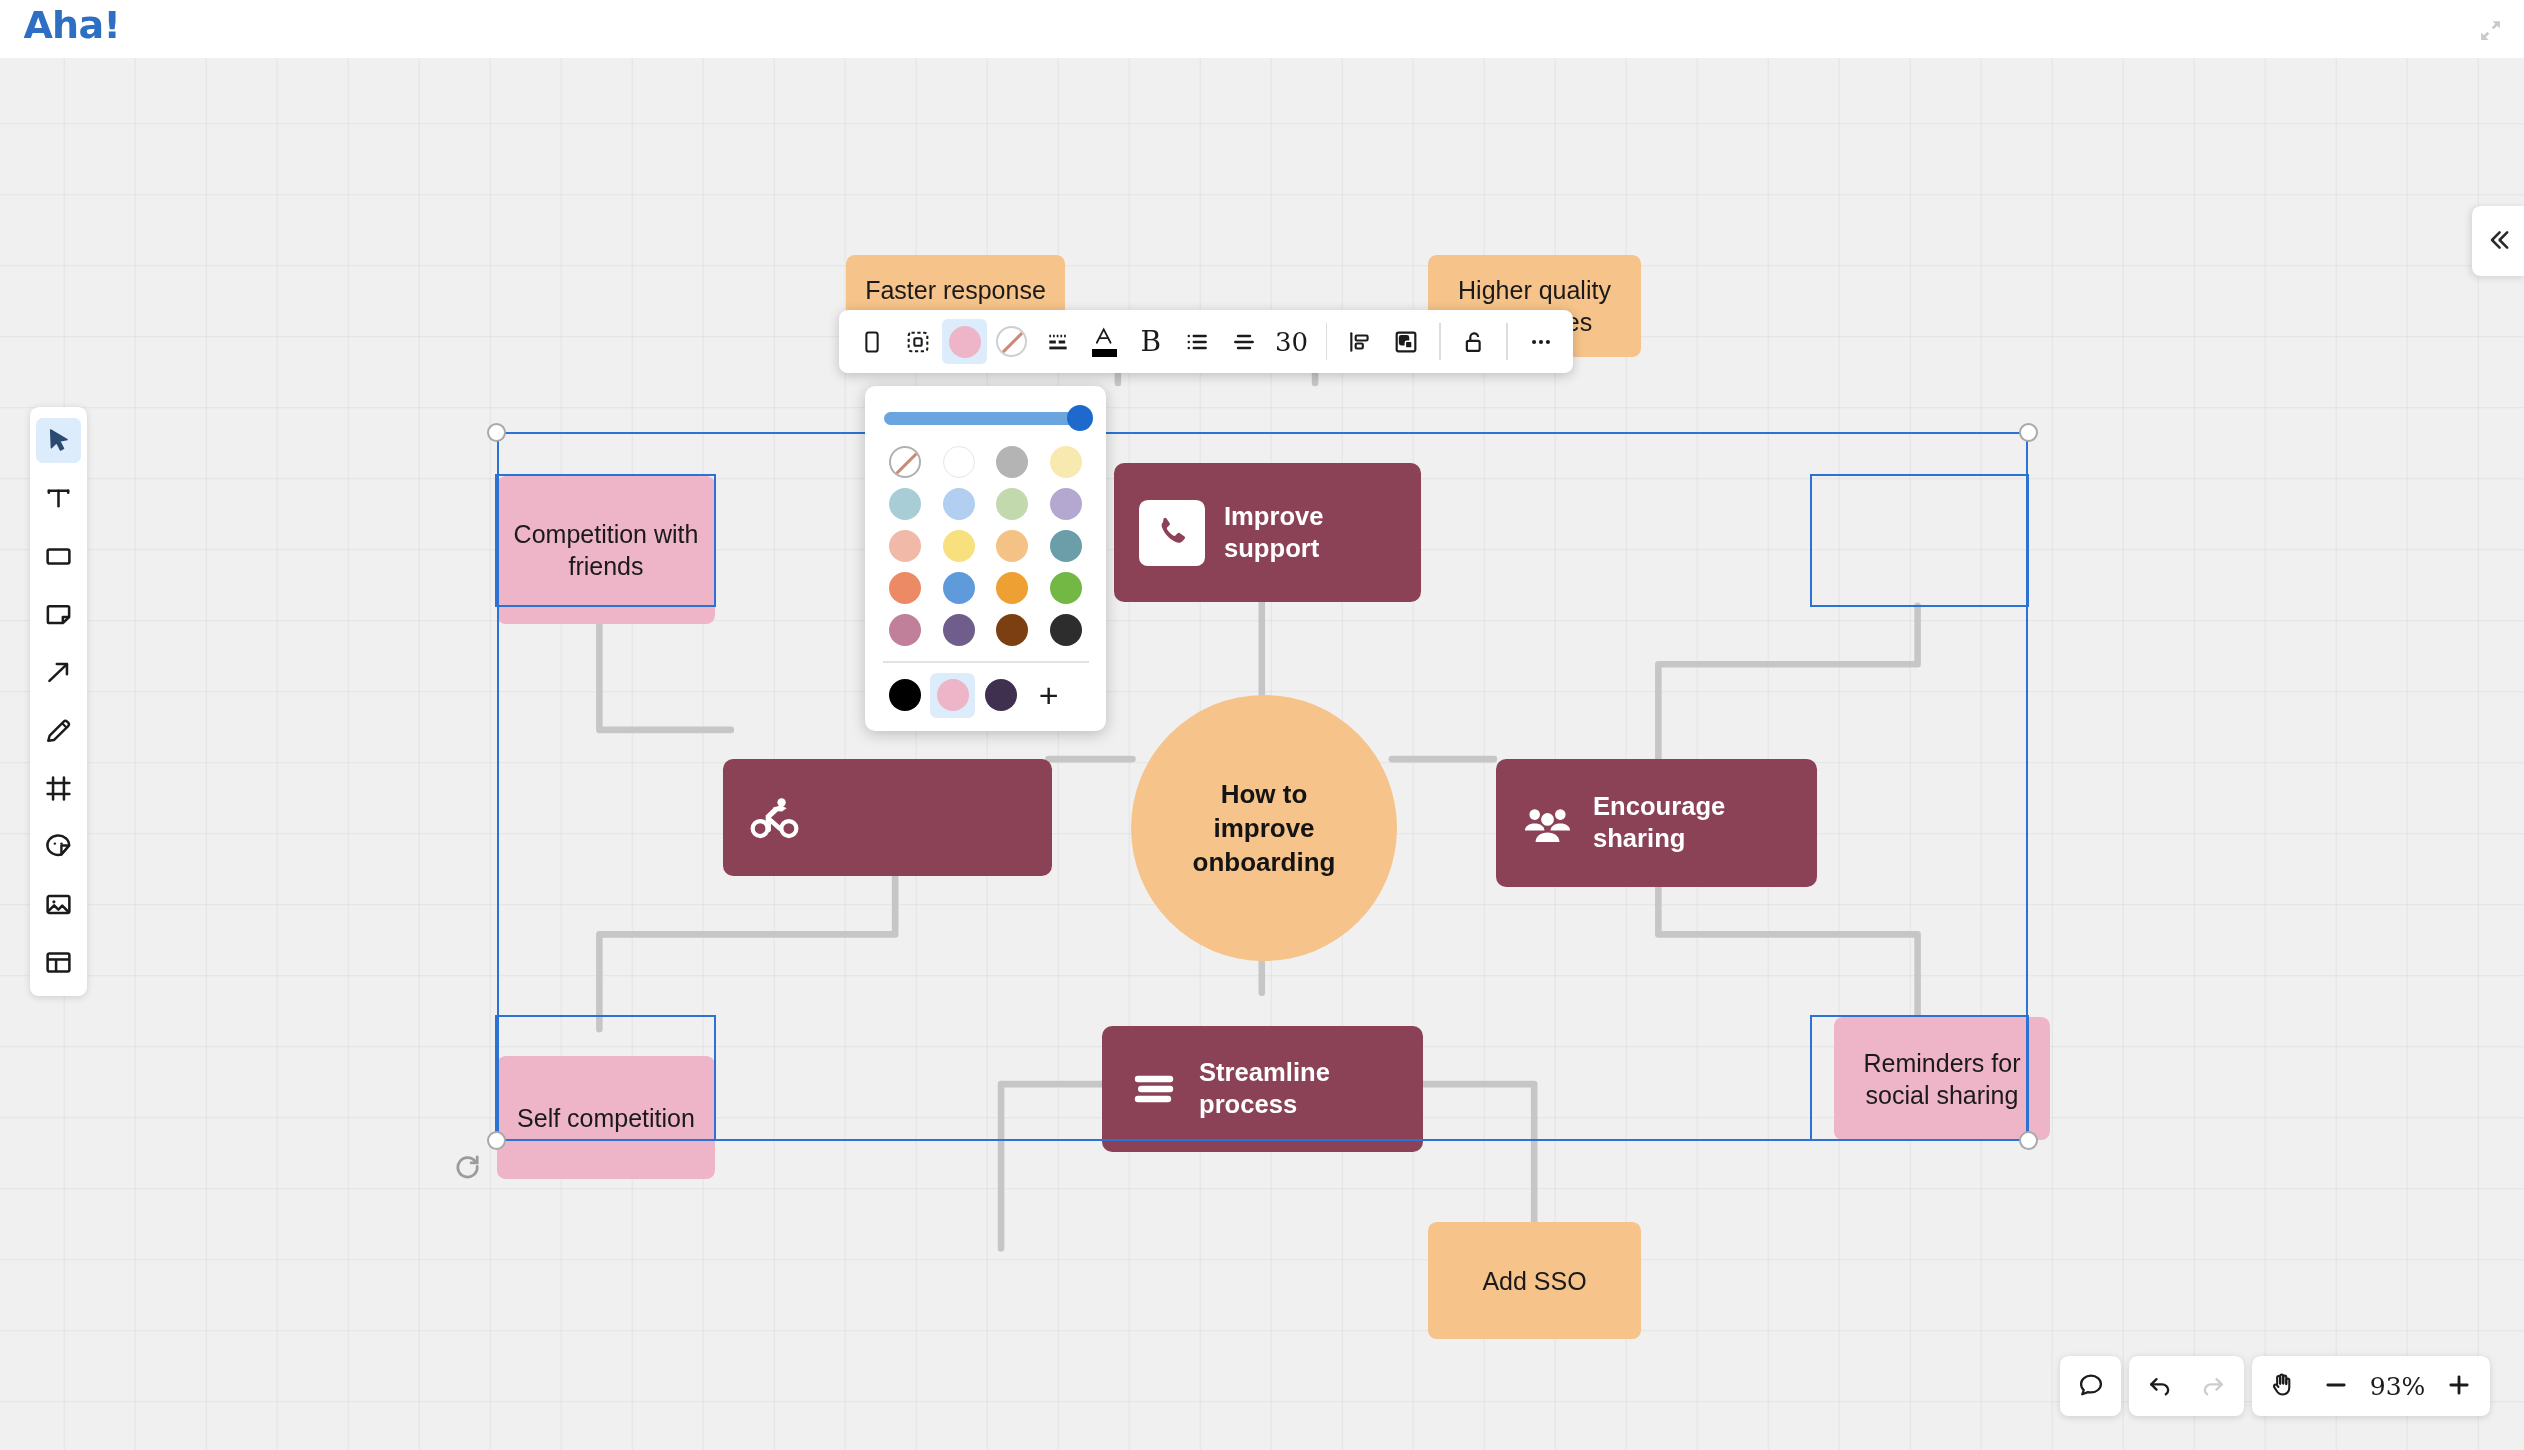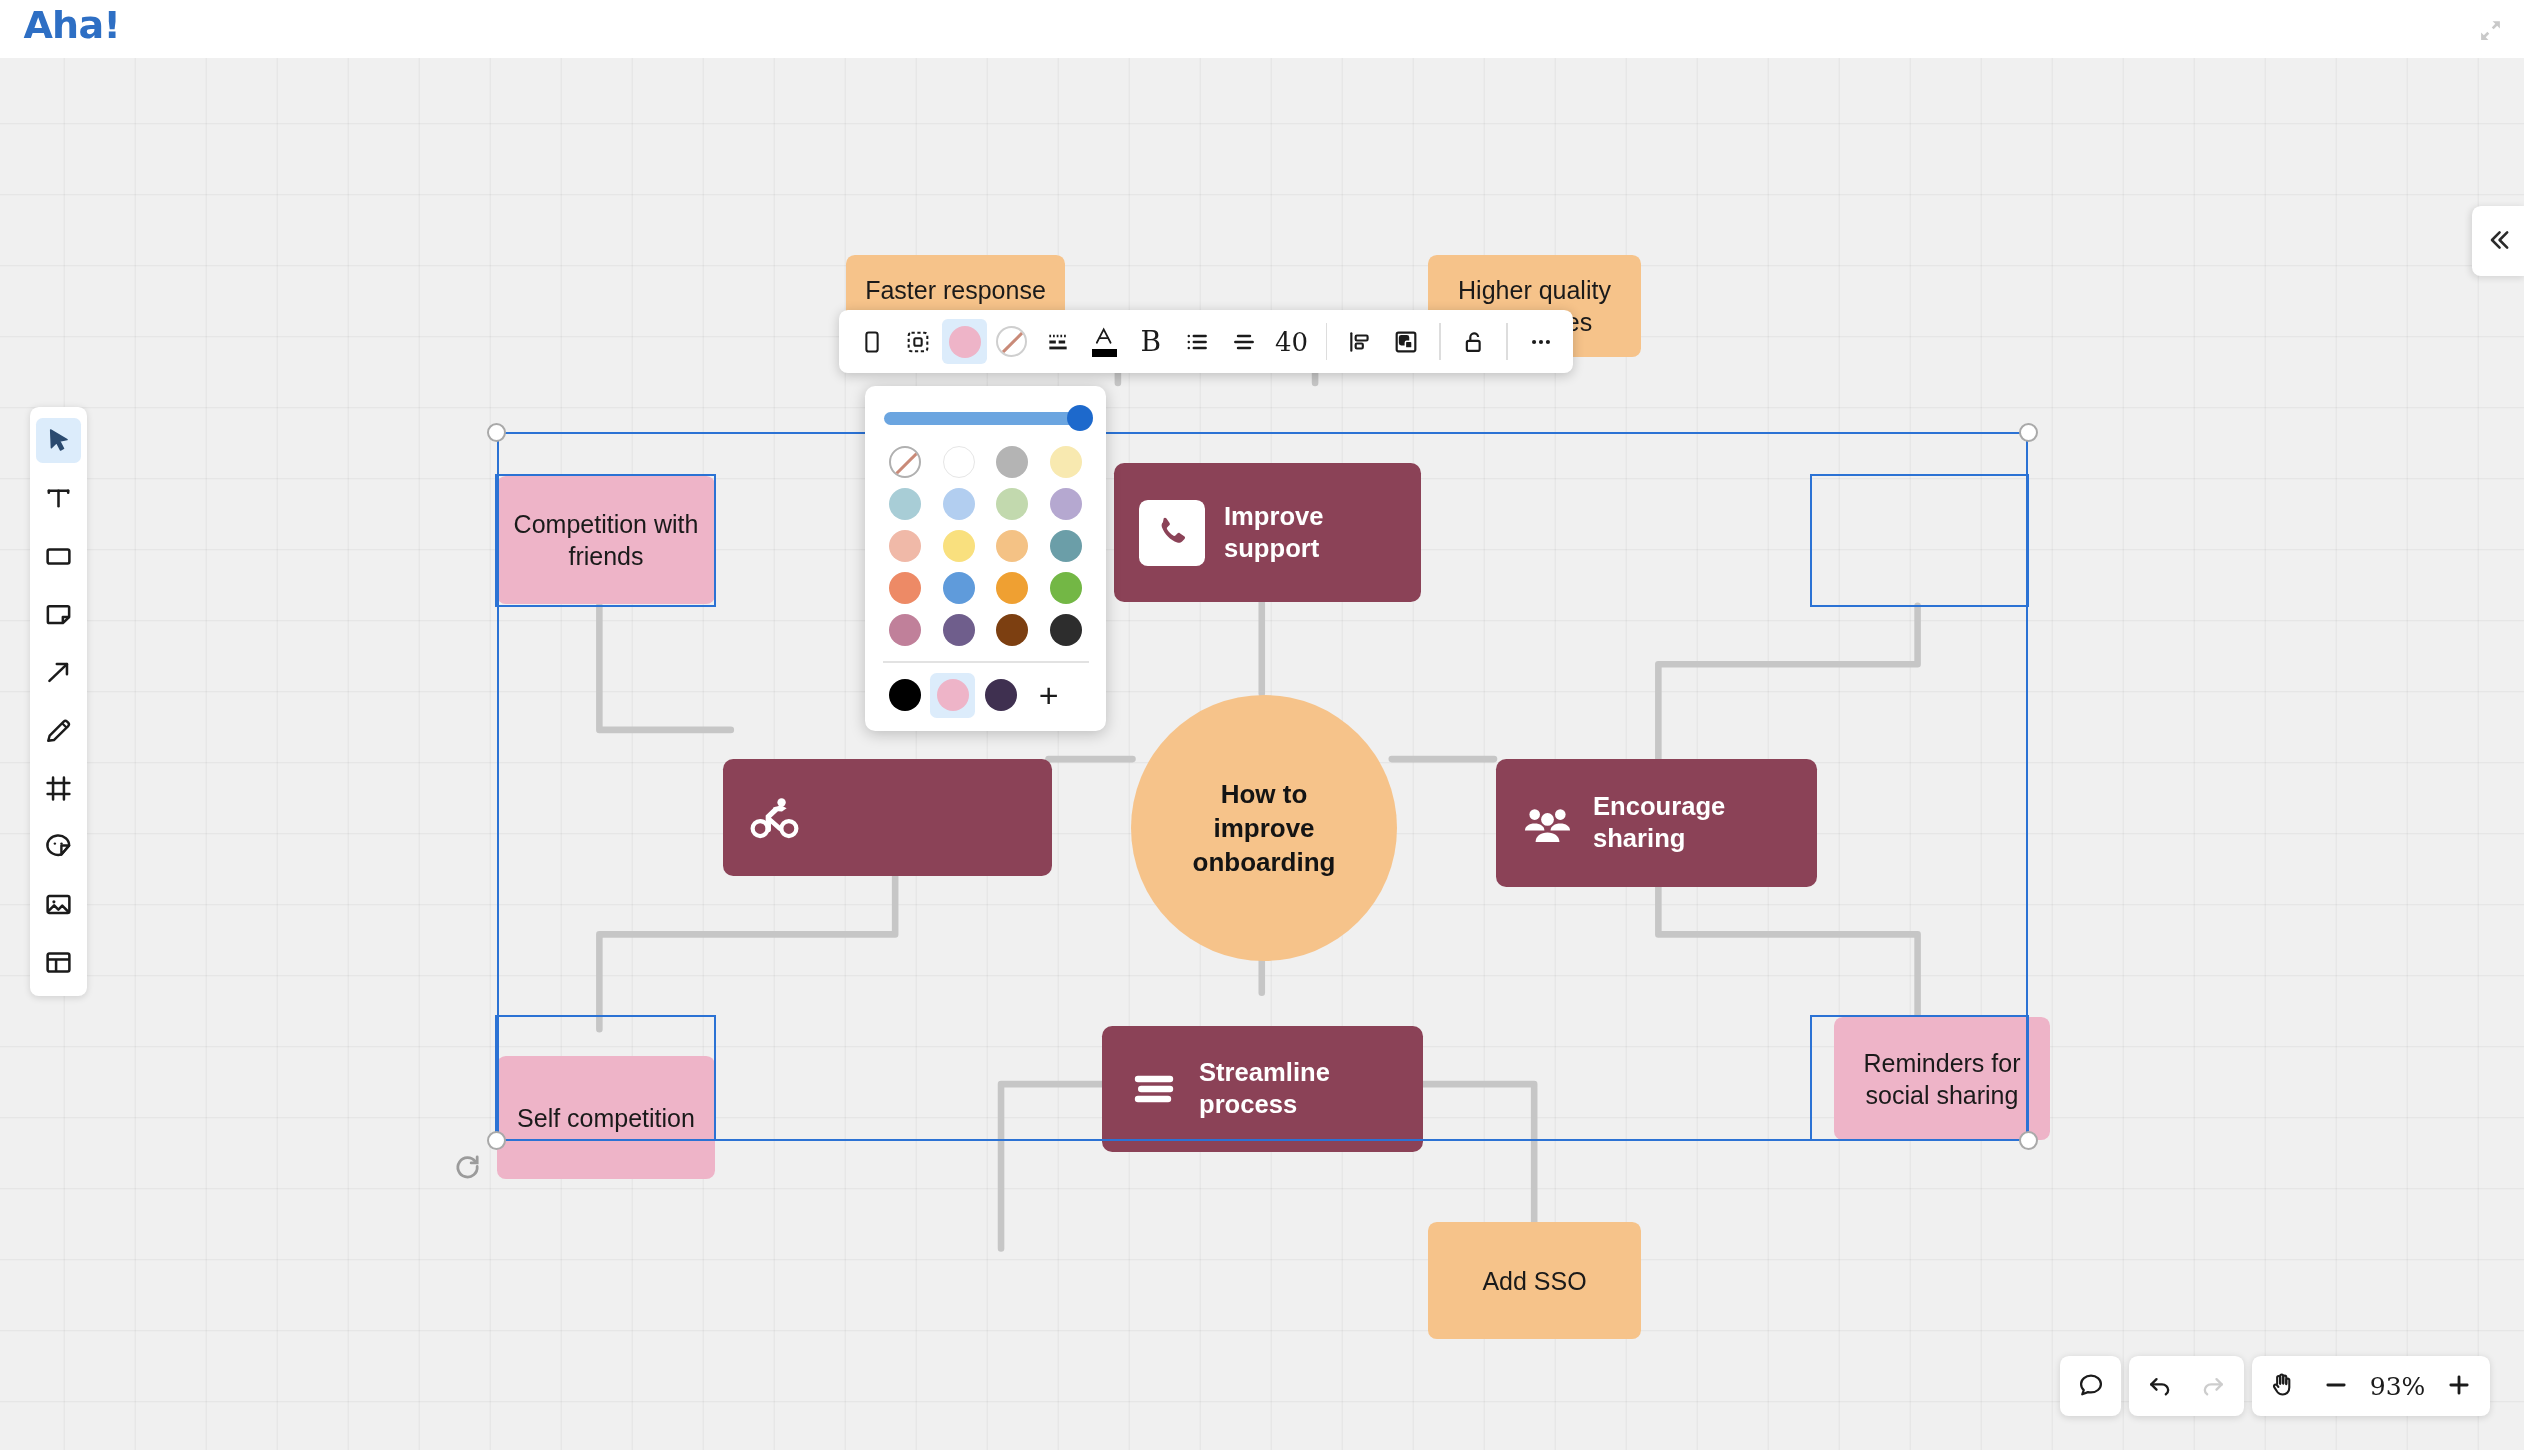--- a/index.html
+++ b/index.html
@@ -203,21 +203,21 @@
     <div class="node" style="left:1428px; top:197px;">
       <div class="sticky orange" style="width:213px; height:102px;">Higher quality responses</div>
     </div>
 
 
     <div class="node" style="left:1428px; top:1164px;">
       <div class="sticky orange" style="width:213px; height:117px;">Add SSO</div>
     </div>
 
     <div class="node" style="left:497px; top:418px;">
-      <div class="sticky pink" style="width:218px; height:128px;">Competition with friends</div>
+      <div class="sticky pink" style="width:218px; height:148px;">Competition with friends</div>
     </div>
     <div class="selnode" style="left:495px; top:416px; width:221px; height:133px;"></div>
 
     <div class="selnode" style="left:1810px; top:416px; width:219px; height:133px;"></div>
 
     <div class="node" style="left:497px; top:959px;margin-top:39px;">
       <div class="sticky pink" style="width:218px; height:123px;">Self competition</div>
     </div>
     <div class="selnode" style="left:495px; top:957px; width:221px; height:126px;"></div>
 
@@ -483,21 +483,21 @@
           <path d="M4.4 17.5h.02"></path>
       </svg>
     </div>
     <div class="fbtn">
       <svg width="26" height="26" viewBox="0 0 24 24" stroke="#1b1b1b" stroke-width="2.3" stroke-linecap="round">
         <path d="M6.5 6.5h11"></path>
           <path d="M4 12h16"></path>
           <path d="M6.5 17.5h11"></path>
       </svg>
     </div>
-    <div class="fsize">40</div>
+    <div class="fsize">30</div>
     <div class="fsep"></div>
     <div class="fbtn">
       <svg width="26" height="26" viewBox="0 0 24 24" fill="none" stroke="#1b1b1b" stroke-width="2" stroke-linecap="round">
         <path d="M4 4v16"></path>
           <rect x="8" y="6" width="11" height="4.6" rx="1.1"></rect>
           <rect x="8" y="13.4" width="6.6" height="4.6" rx="1.1"></rect>
       </svg>
     </div>
     <div class="fbtn">
       <svg width="26" height="26" viewBox="0 0 24 24" fill="none" stroke="#1b1b1b" stroke-width="2">

